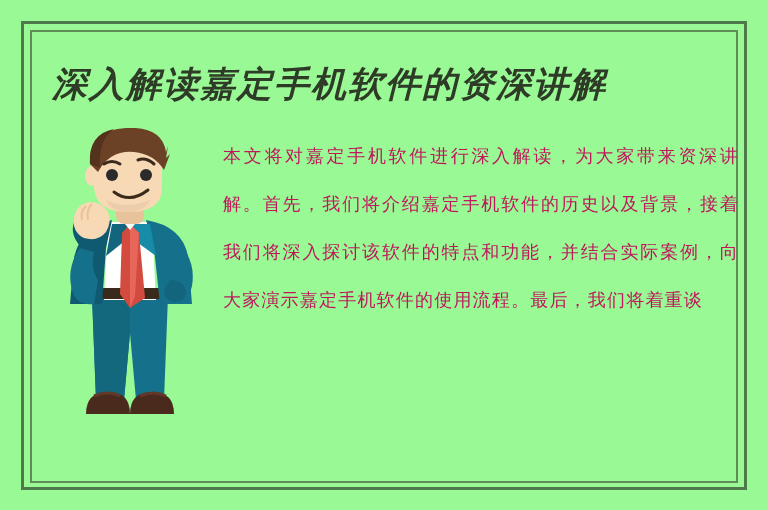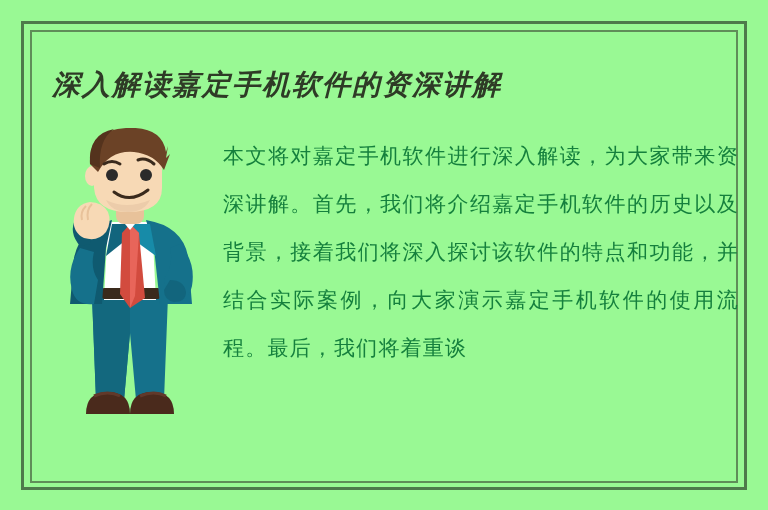--- a/index.html
+++ b/index.html
@@ -45,38 +45,38 @@
 
   
   .title {
     position: absolute;
     left: 52px;
     top: 62px;
     width: 660px;
     font-family: "Liberation Serif", "DejaVu Serif", serif;
     font-weight: bold;
     font-style: italic;
-    font-size: 28px;
+    font-size: 35px;
     line-height: 46px;
     letter-spacing: 2px;
     color: #2e3b26;
     white-space: nowrap;
   }
 
   
   .body-copy {
     position: absolute;
     left: 223px;
     top: 132px;
     width: 516px;
     font-family: "DejaVu Sans", "Liberation Sans", sans-serif;
-    font-size: 21px;
+    font-size: 18px;
     line-height: 48px;
     letter-spacing: 1.2px;
-    color: #15803d;
+    color: #be185d;
     text-align: justify;
     text-justify: inter-character;
   }
 
   
   .illustration {
     position: absolute;
     left: 50px;
     top: 128px;
     width: 160px;

